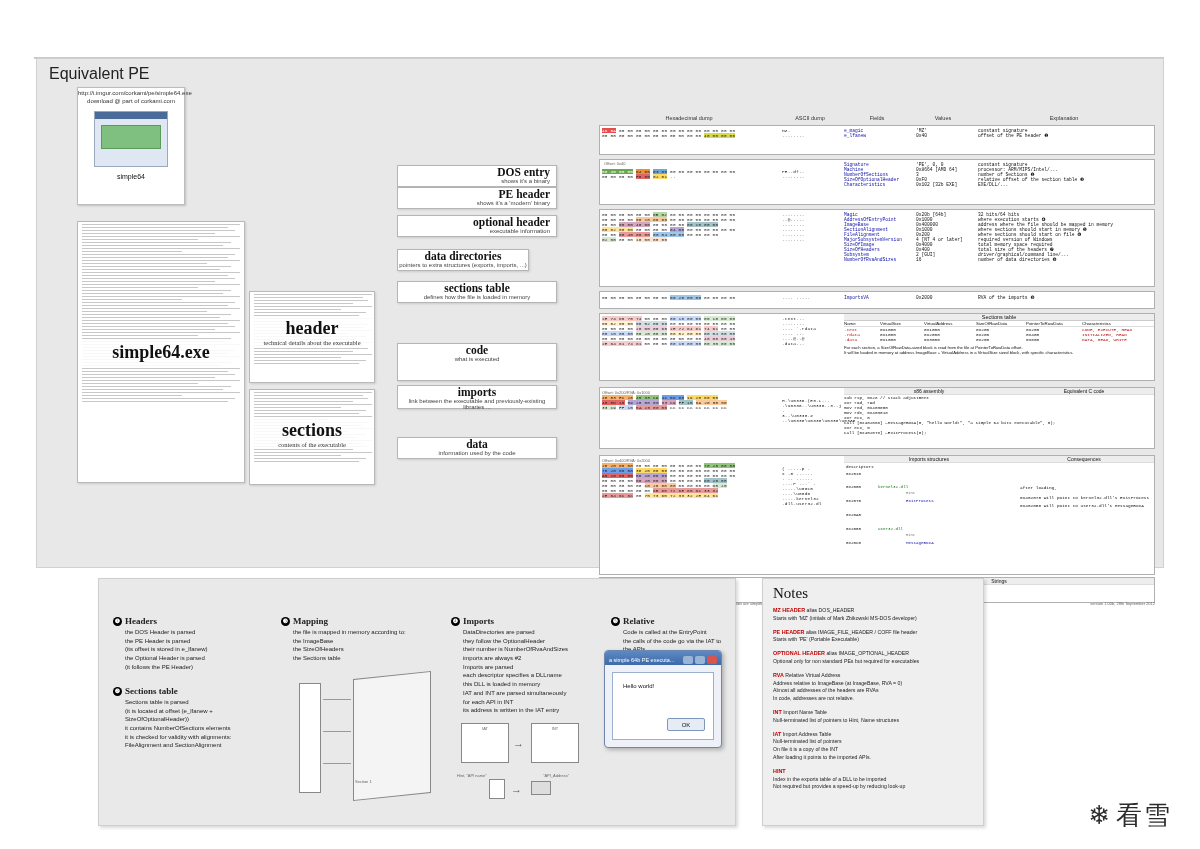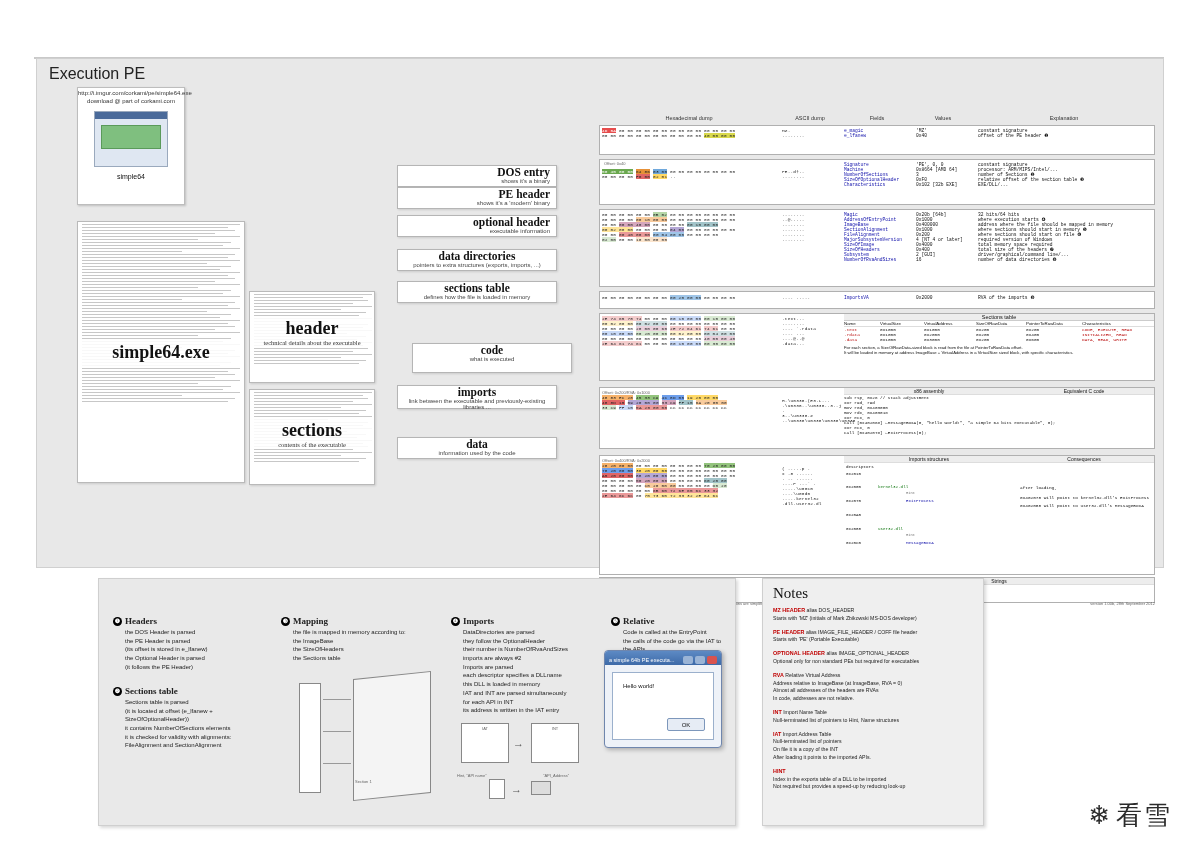--- a/index.html
+++ b/index.html
@@ -189,21 +189,21 @@
   .centered { text-align:center; }
 </style>
 </head>
 <body>
 
 <div class="page">
 
   <div id="title-rule"></div>
 
   <div id="dissected">
-    <div id="dissected-title">Execution PE</div>
+    <div id="dissected-title">Equivalent PE</div>
 
     <div id="thumb">
       <div class="cap">http://i.imgur.com/corkami/pe/simple64.exe
 download @ part of corkami.com</div>
       <div class="win">
         <div class="bar"></div>
         <div class="body">
             <div class="g"></div>
           </div>
       </div>
@@ -352,29 +352,29 @@
       <div class="s">shows it's a binary</div>
     </div>
     <div class="lbox" style="left:360px; top:128px; width:160px; height:22px;">
       <div class="t">PE header</div>
       <div class="s">shows it's a 'modern' binary</div>
     </div>
     <div class="lbox" style="left:360px; top:156px; width:160px; height:22px;">
       <div class="t">optional header</div>
       <div class="s">executable information</div>
     </div>
-    <div class="lbox" style="left:360px; top:190px; width:160px; height:22px;">
+    <div class="lbox" style="left:360px; top:190px; width:132px; height:22px;">
       <div class="t c">data directories</div>
       <div class="s c">pointers to extra structures (exports, imports, ...)</div>
     </div>
     <div class="lbox" style="left:360px; top:222px; width:160px; height:22px;">
       <div class="t c">sections table</div>
       <div class="s c">defines how the file is loaded in memory</div>
     </div>
-    <div class="lbox" style="left:360px; top:284px; width:160px; height:30px;margin-left:15px;">
+    <div class="lbox" style="left:360px; top:284px; width:160px; height:38px;">
       <div class="t c">code</div>
       <div class="s c">what is executed</div>
     </div>
     <div class="lbox" style="left:360px; top:326px; width:160px; height:24px;">
       <div class="t c">imports</div>
       <div class="s c">link between the executable and previously-existing libraries ...</div>
     </div>
     <div class="lbox" style="left:360px; top:378px; width:160px; height:22px;">
       <div class="t c">data</div>
       <div class="s c">information used by the code</div>

